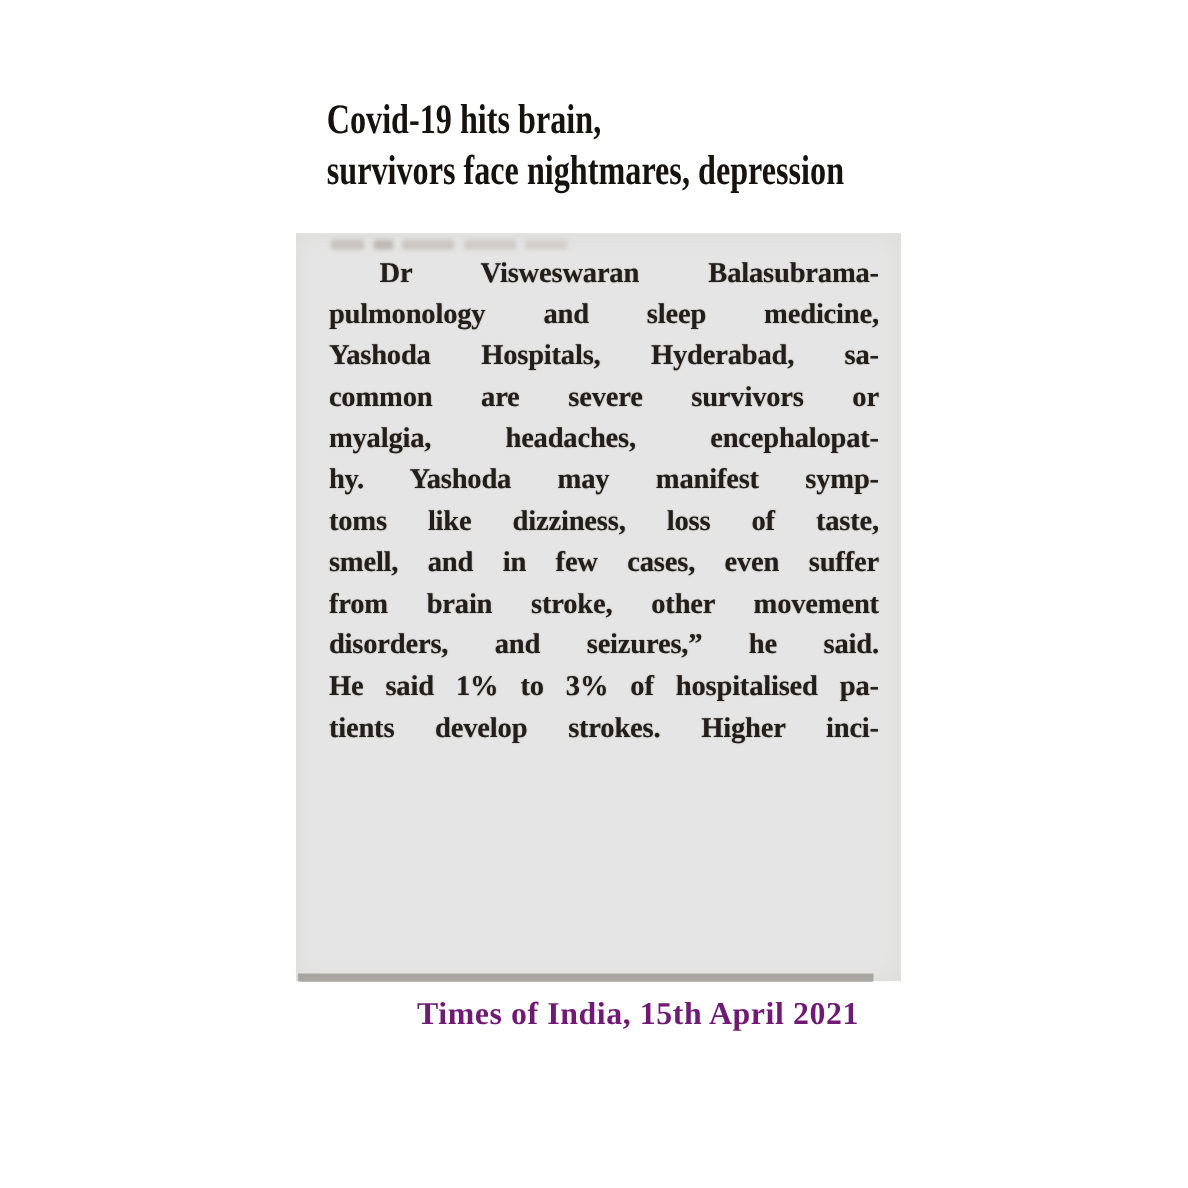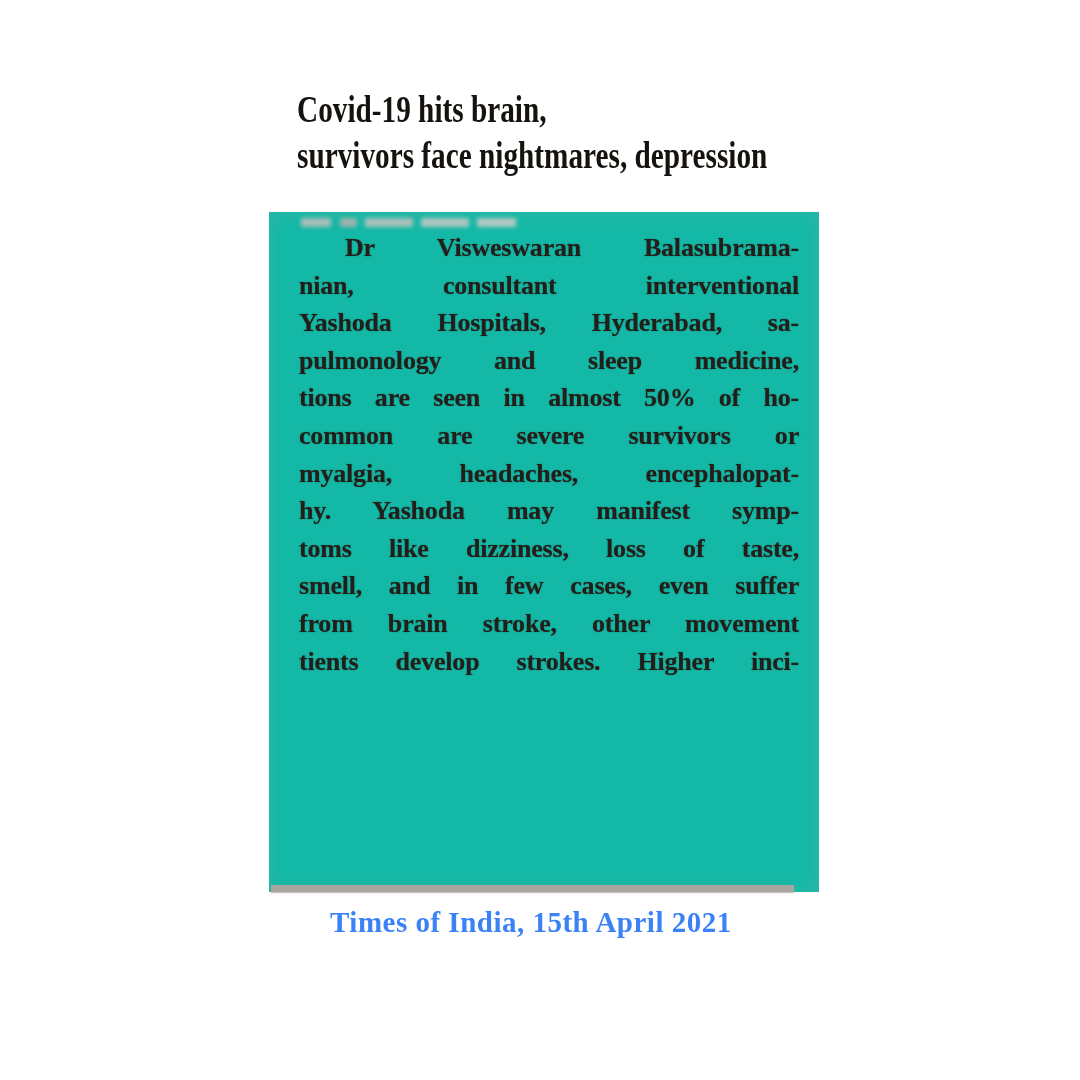--- a/index.html
+++ b/index.html
@@ -31,21 +31,21 @@
     letter-spacing: 0;
   }
 
   
   .clipping {
     position: absolute;
     left: 269px;
     top: 212px;
     width: 550px;
     height: 680px;
-    background: #14b8a6;
+    background: #e5e5e5;
     box-shadow: inset 0 0 18px rgba(180,175,165,0.18);
   }
   .remnant {
     position: absolute;
     top: 6px;
     left: 32px;
     width: 215px;
     height: 9px;
     filter: blur(2px);
     opacity: 0.85;
@@ -87,53 +87,53 @@
     background: #a9a6a2;
     box-shadow: 0 1px 1px rgba(160,156,150,0.6);
   }
 
   
   .attribution {
     position: absolute;
     left: 330px;
     top: 902px;
     width: 500px;
-    text-align: left;
+    text-align: center;
     font-weight: 700;
     font-size: 29px;
     line-height: 40px;
-    color: #3b82f6;
+    color: #701a75;
     letter-spacing: 0.5px;
   }
 </style>
 </head>
 <body>
 
 <div id="page">
 
   <div class="headline">
     <div>Covid-19 hits brain,</div>
     <div>survivors face nightmares, depression</div>
   </div>
 
   <div class="clipping">
     <div class="remnant"></div>
 
     <div class="article">
       <div class="line first">Dr Visweswaran Balasubrama-</div>
-      <div class="line">nian, consultant interventional</div>
+      <div class="line">pulmonology and sleep medicine,</div>
       <div class="line">Yashoda Hospitals, Hyderabad, sa-</div>
-      <div class="line">pulmonology and sleep medicine,</div>
-      <div class="line">tions are seen in almost 50% of ho-</div>
       <div class="line">common are severe survivors or</div>
       <div class="line">myalgia, headaches, encephalopat-</div>
       <div class="line">hy. Yashoda may manifest symp-</div>
       <div class="line">toms like dizziness, loss of taste,</div>
       <div class="line">smell, and in few cases, even suffer</div>
       <div class="line">from brain stroke, other movement</div>
+      <div class="line">disorders, and seizures,” he said.</div>
+      <div class="line">He said 1% to 3% of hospitalised pa-</div>
       <div class="line">tients develop strokes. Higher inci-</div>
     </div>
 
     <div class="bottom-bar"></div>
   </div>
 
   <div class="attribution">Times of India, 15th April 2021</div>
 
 </div>
 

